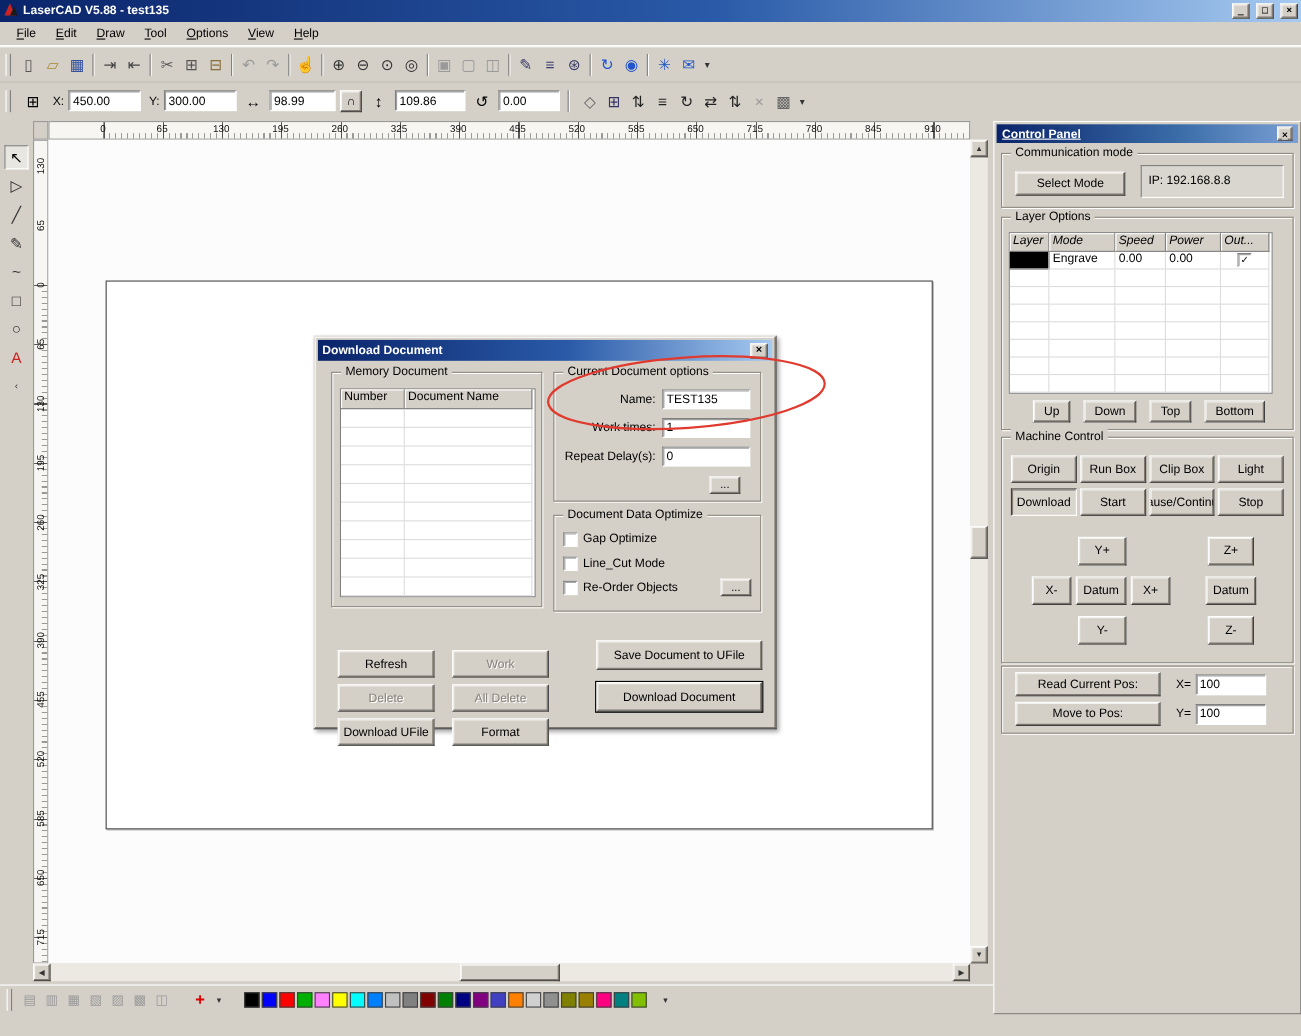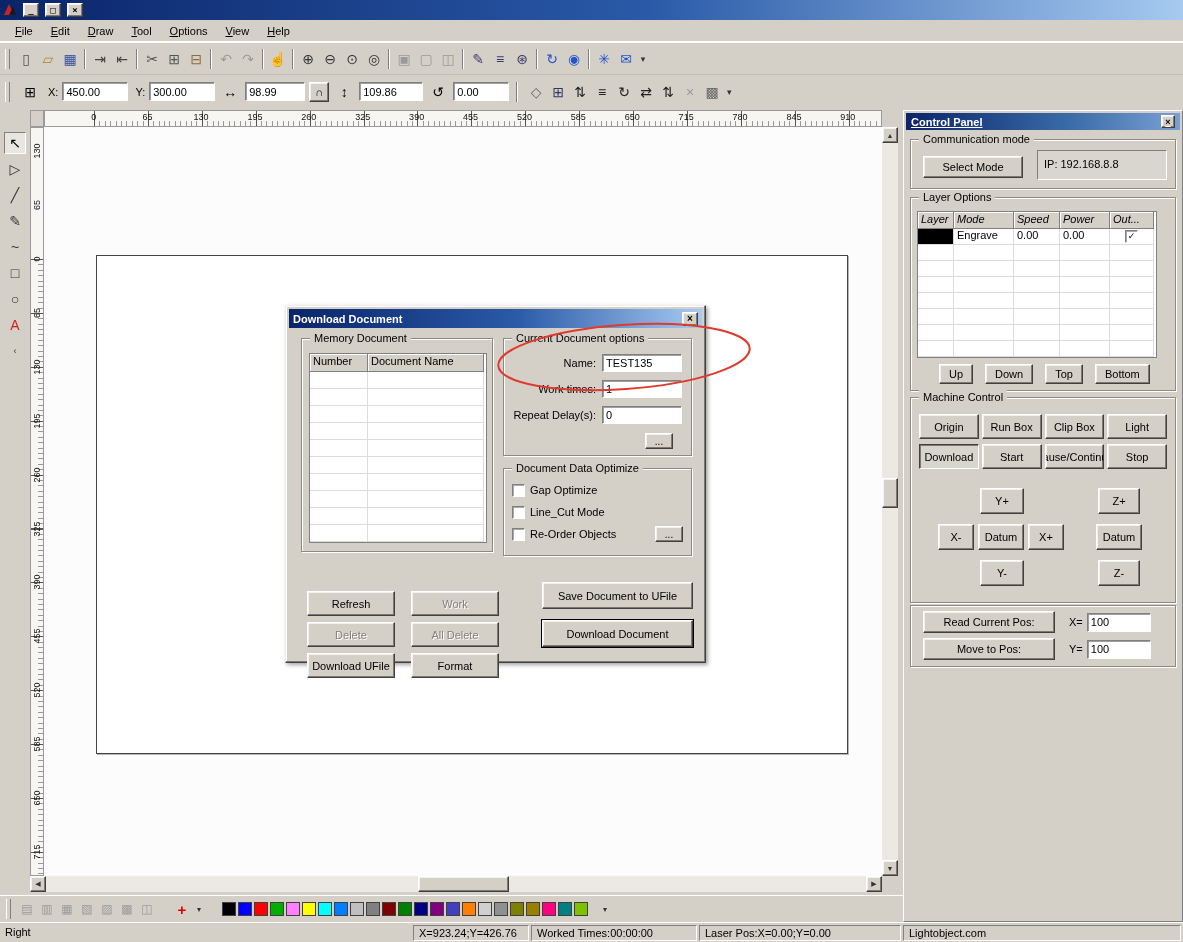--- a/index.html
+++ b/index.html
@@ -126,20 +126,21 @@
 </head>
 <body>
 
 <div id="app">
 
   <div class="titlebar">
     <span class="app-icon"><svg width="14" height="13">
           <polygon points="1,12 6,1 11,12" fill="#cc2222"></polygon>
           <polygon points="6,12 10,4 13,12" fill="#1a1a1a"></polygon>
         </svg></span>
+    <span class="title-text">LaserCAD V5.88 - test135</span>
     <span class="btn wbtn">_</span>
     <span class="btn wbtn">□</span>
     <span class="btn wbtn">×</span>
   </div>
 
   <div class="menubar" id="menubar">
       <div class="menu-item">File</div>
       <div class="menu-item">Edit</div>
       <div class="menu-item">Draw</div>
       <div class="menu-item">Tool</div>
@@ -553,21 +554,14 @@
     <div class="btn" id="save-ufile-btn">Save Document to UFile</div>
     <div class="btn default" id="download-doc-btn">Download Document</div>
   </div>
 
   <div id="annotation">
     <svg width="258" height="78" viewBox="0 0 258 78">
         <ellipse cx="129" cy="39" rx="126" ry="32" fill="none" stroke="#e03a2f" stroke-width="2" transform="rotate(-4 129 39)"></ellipse>
       </svg>
   </div>
 
-  <div id="statusbar">
-    <span class="status-left">Right</span>
-    <span class="sseg" id="seg-pos">X=923.24;Y=426.76</span>
-    <span class="sseg" id="seg-worked">Worked Times:00:00:00</span>
-    <span class="sseg" id="seg-laser">Laser Pos:X=0.00;Y=0.00</span>
-    <span class="sseg" id="seg-brand">Lightobject.com</span>
-  </div>
 
 </div>
 
 </body></html>

